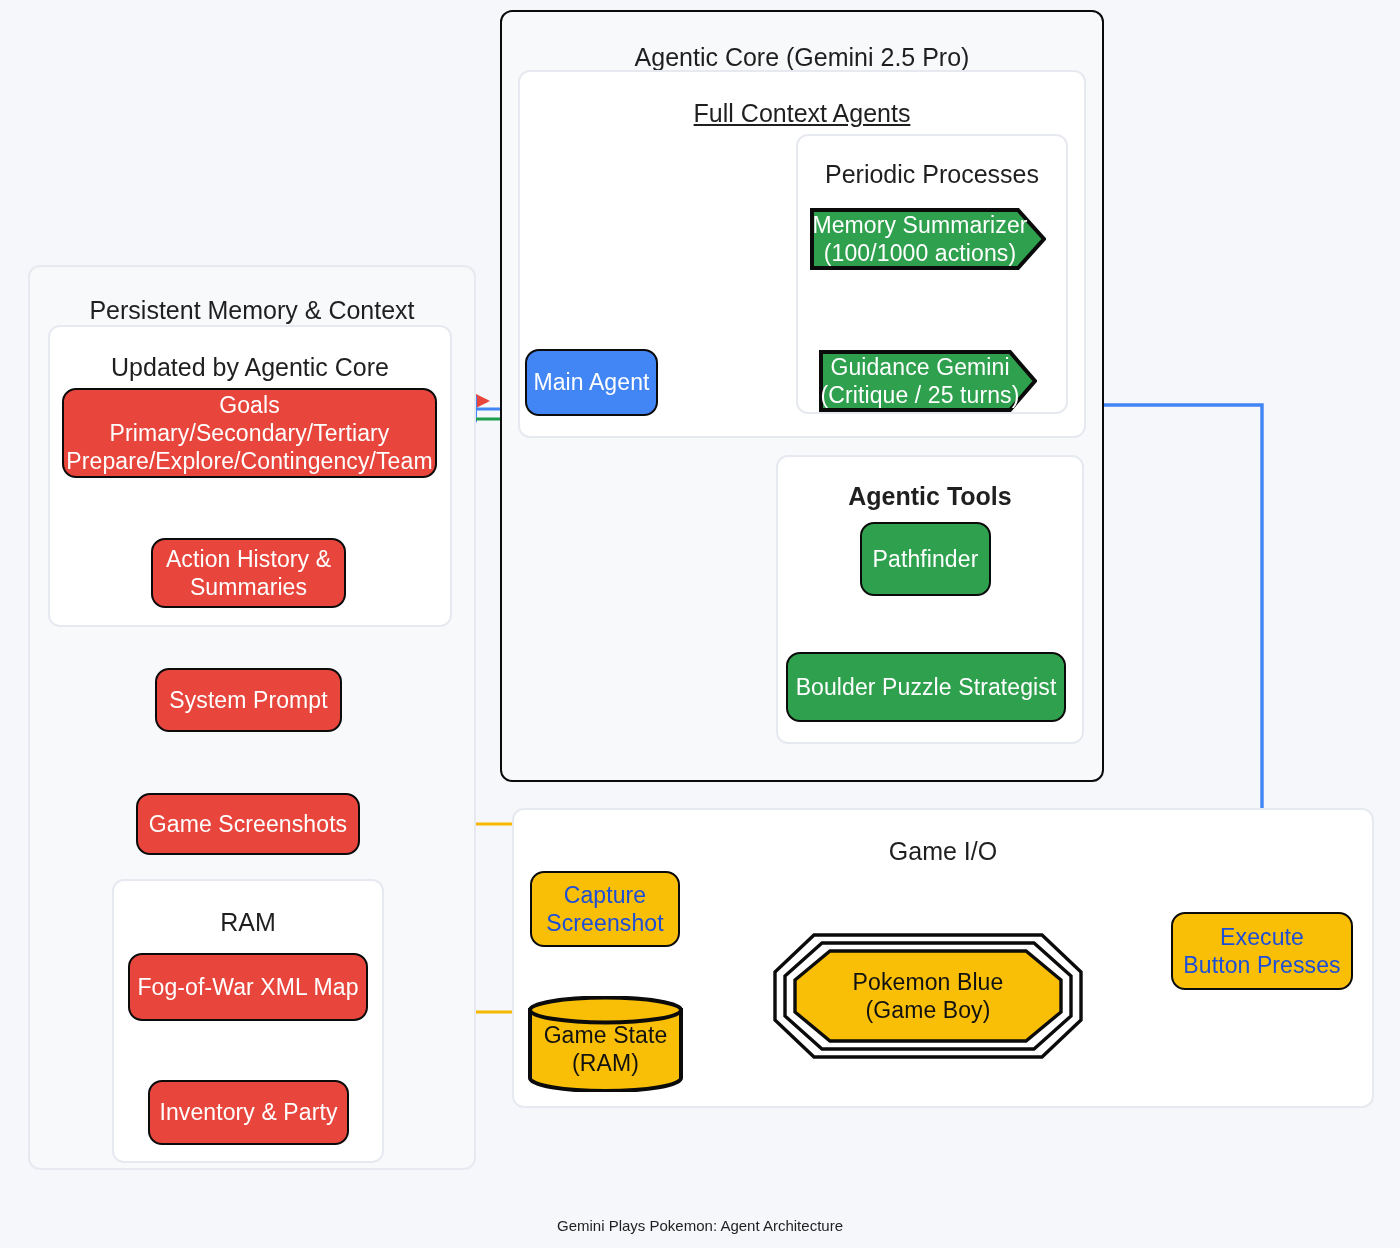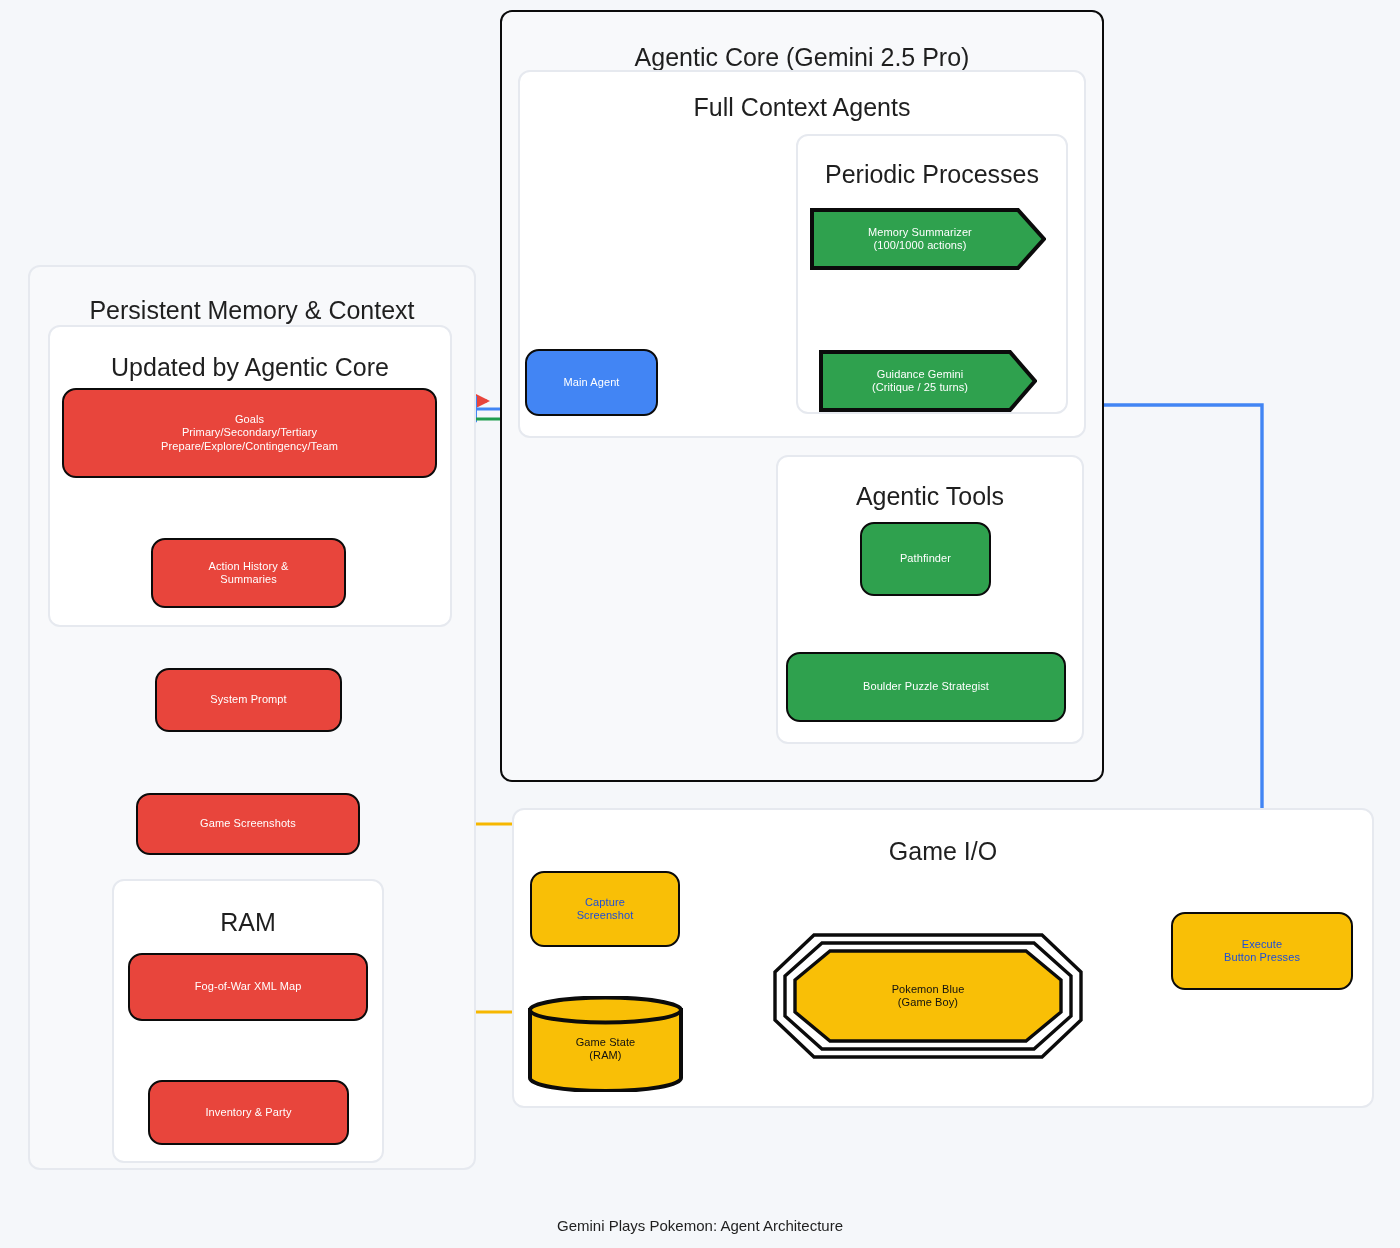--- a/index.html
+++ b/index.html
@@ -48,21 +48,21 @@
   }
   
   .node {
     position: absolute;
     box-sizing: border-box;
     display: flex;
     align-items: center;
     justify-content: center;
     text-align: center;
     border: 2.6px solid #0b0b0b;
-    font-size: 11px;
+    font-size: 23px;
     line-height: 1.22;
     letter-spacing: 0.1px;
   }
   .node.rounded { border-radius: 14px; }
   .node.red    { background: #e8453c; color: #ffffff; }
   .node.green  { background: #2fa14e; color: #ffffff; }
   .node.blue   { background: #4285f4; color: #ffffff; }
   .node.yellow { background: #f9bf06; color: #1d4ed8; }
 
   
@@ -191,29 +191,29 @@
     <g>
       <path d="M528,1012 L397,1012" stroke="#f6b700" stroke-width="2.8" fill="none" marker-end="url(#ar-yellow)"></path>
     </g>
   </svg>
 
   <div class="cluster outer-dark" style="left:500px; top:10px; width:604px; height:772px;">
     <div class="cluster-title" style="top:16px;">Agentic Core (Gemini 2.5 Pro)</div>
   </div>
 
   <div class="cluster inner-light" style="left:518px; top:70px; width:568px; height:368px;">
-    <div class="cluster-title" style="top:6px;">Full Context Agents</div>
+    <div class="cluster-title" style="top:12px;text-decoration:underline;">Full Context Agents</div>
   </div>
 
   <div class="cluster inner-light" style="left:796px; top:134px; width:272px; height:280px;">
     <div class="cluster-title" style="top:9px;">Periodic Processes</div>
   </div>
 
   <div class="cluster inner-light" style="left:776px; top:455px; width:308px; height:289px;">
-    <div class="cluster-title" style="top:10px;">Agentic Tools</div>
+    <div class="cluster-title" style="top:10px;font-weight:bold;">Agentic Tools</div>
   </div>
 
   <div class="cluster plain-light" style="left:28px; top:265px; width:448px; height:905px;">
     <div class="cluster-title" style="top:14px;">Persistent Memory &amp; Context</div>
   </div>
 
   <div class="cluster inner-light" style="left:48px; top:325px; width:404px; height:302px;">
     <div class="cluster-title" style="top:11px;">Updated by Agentic Core</div>
   </div>
 

